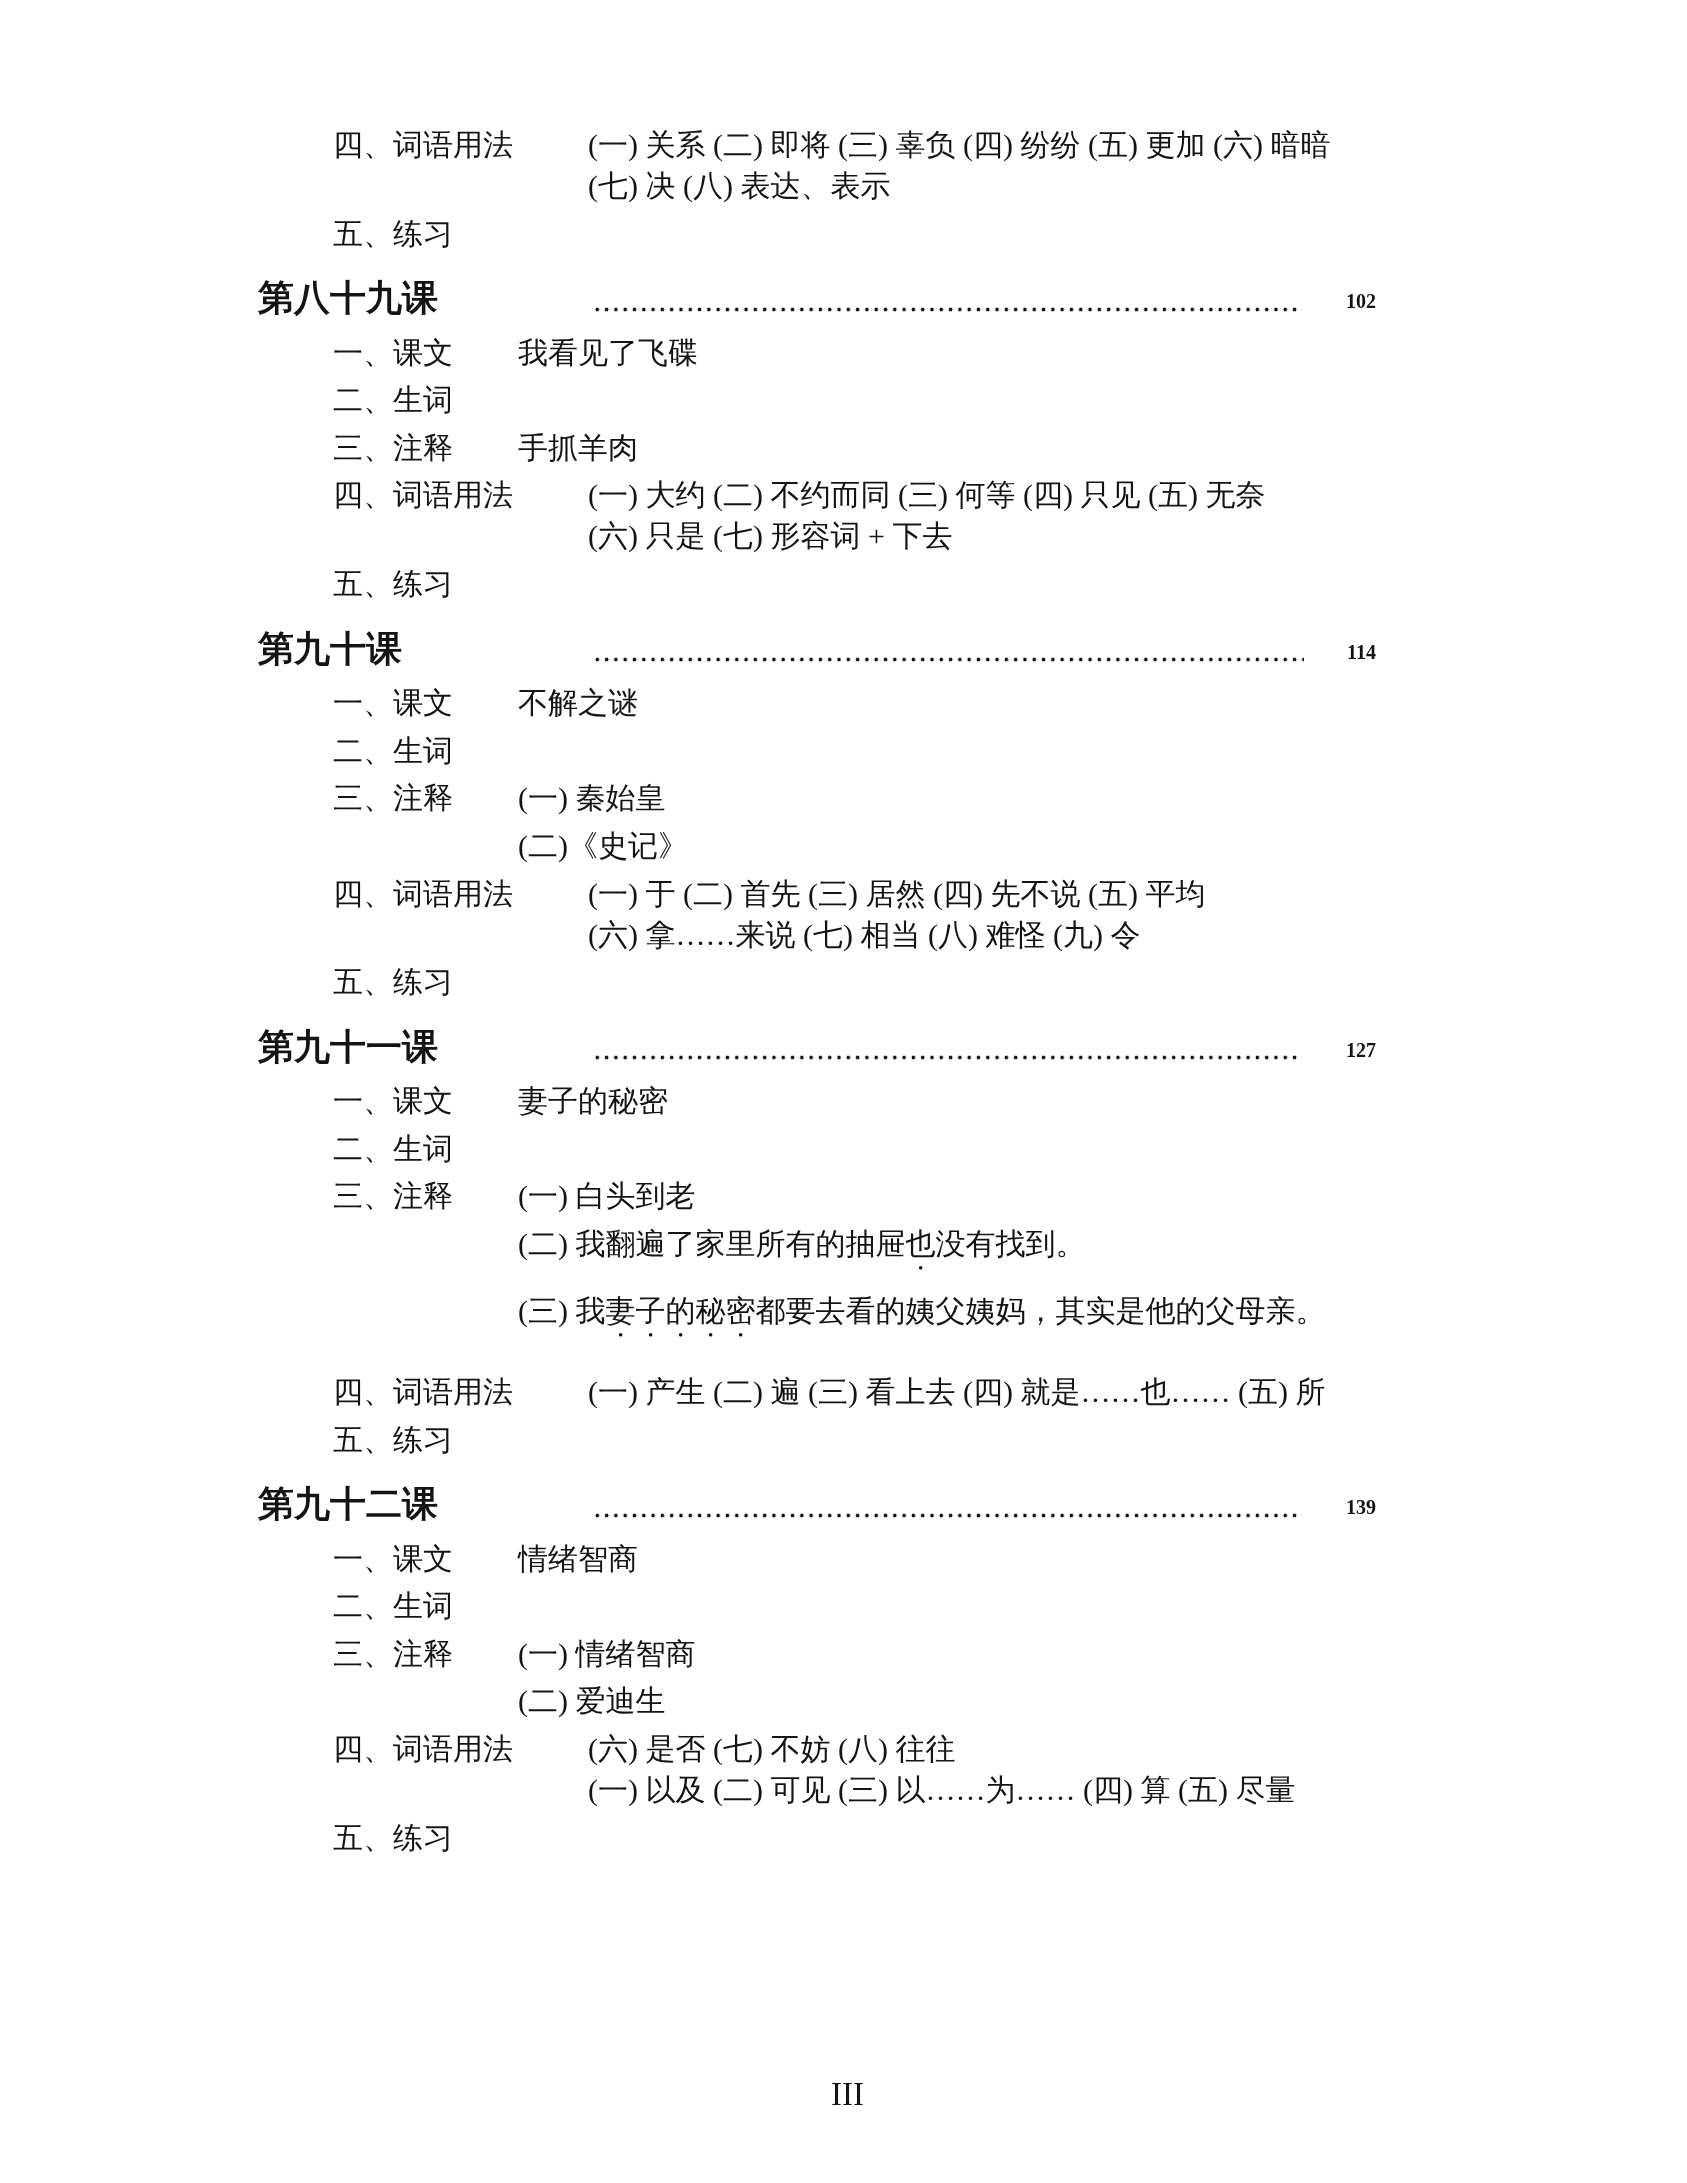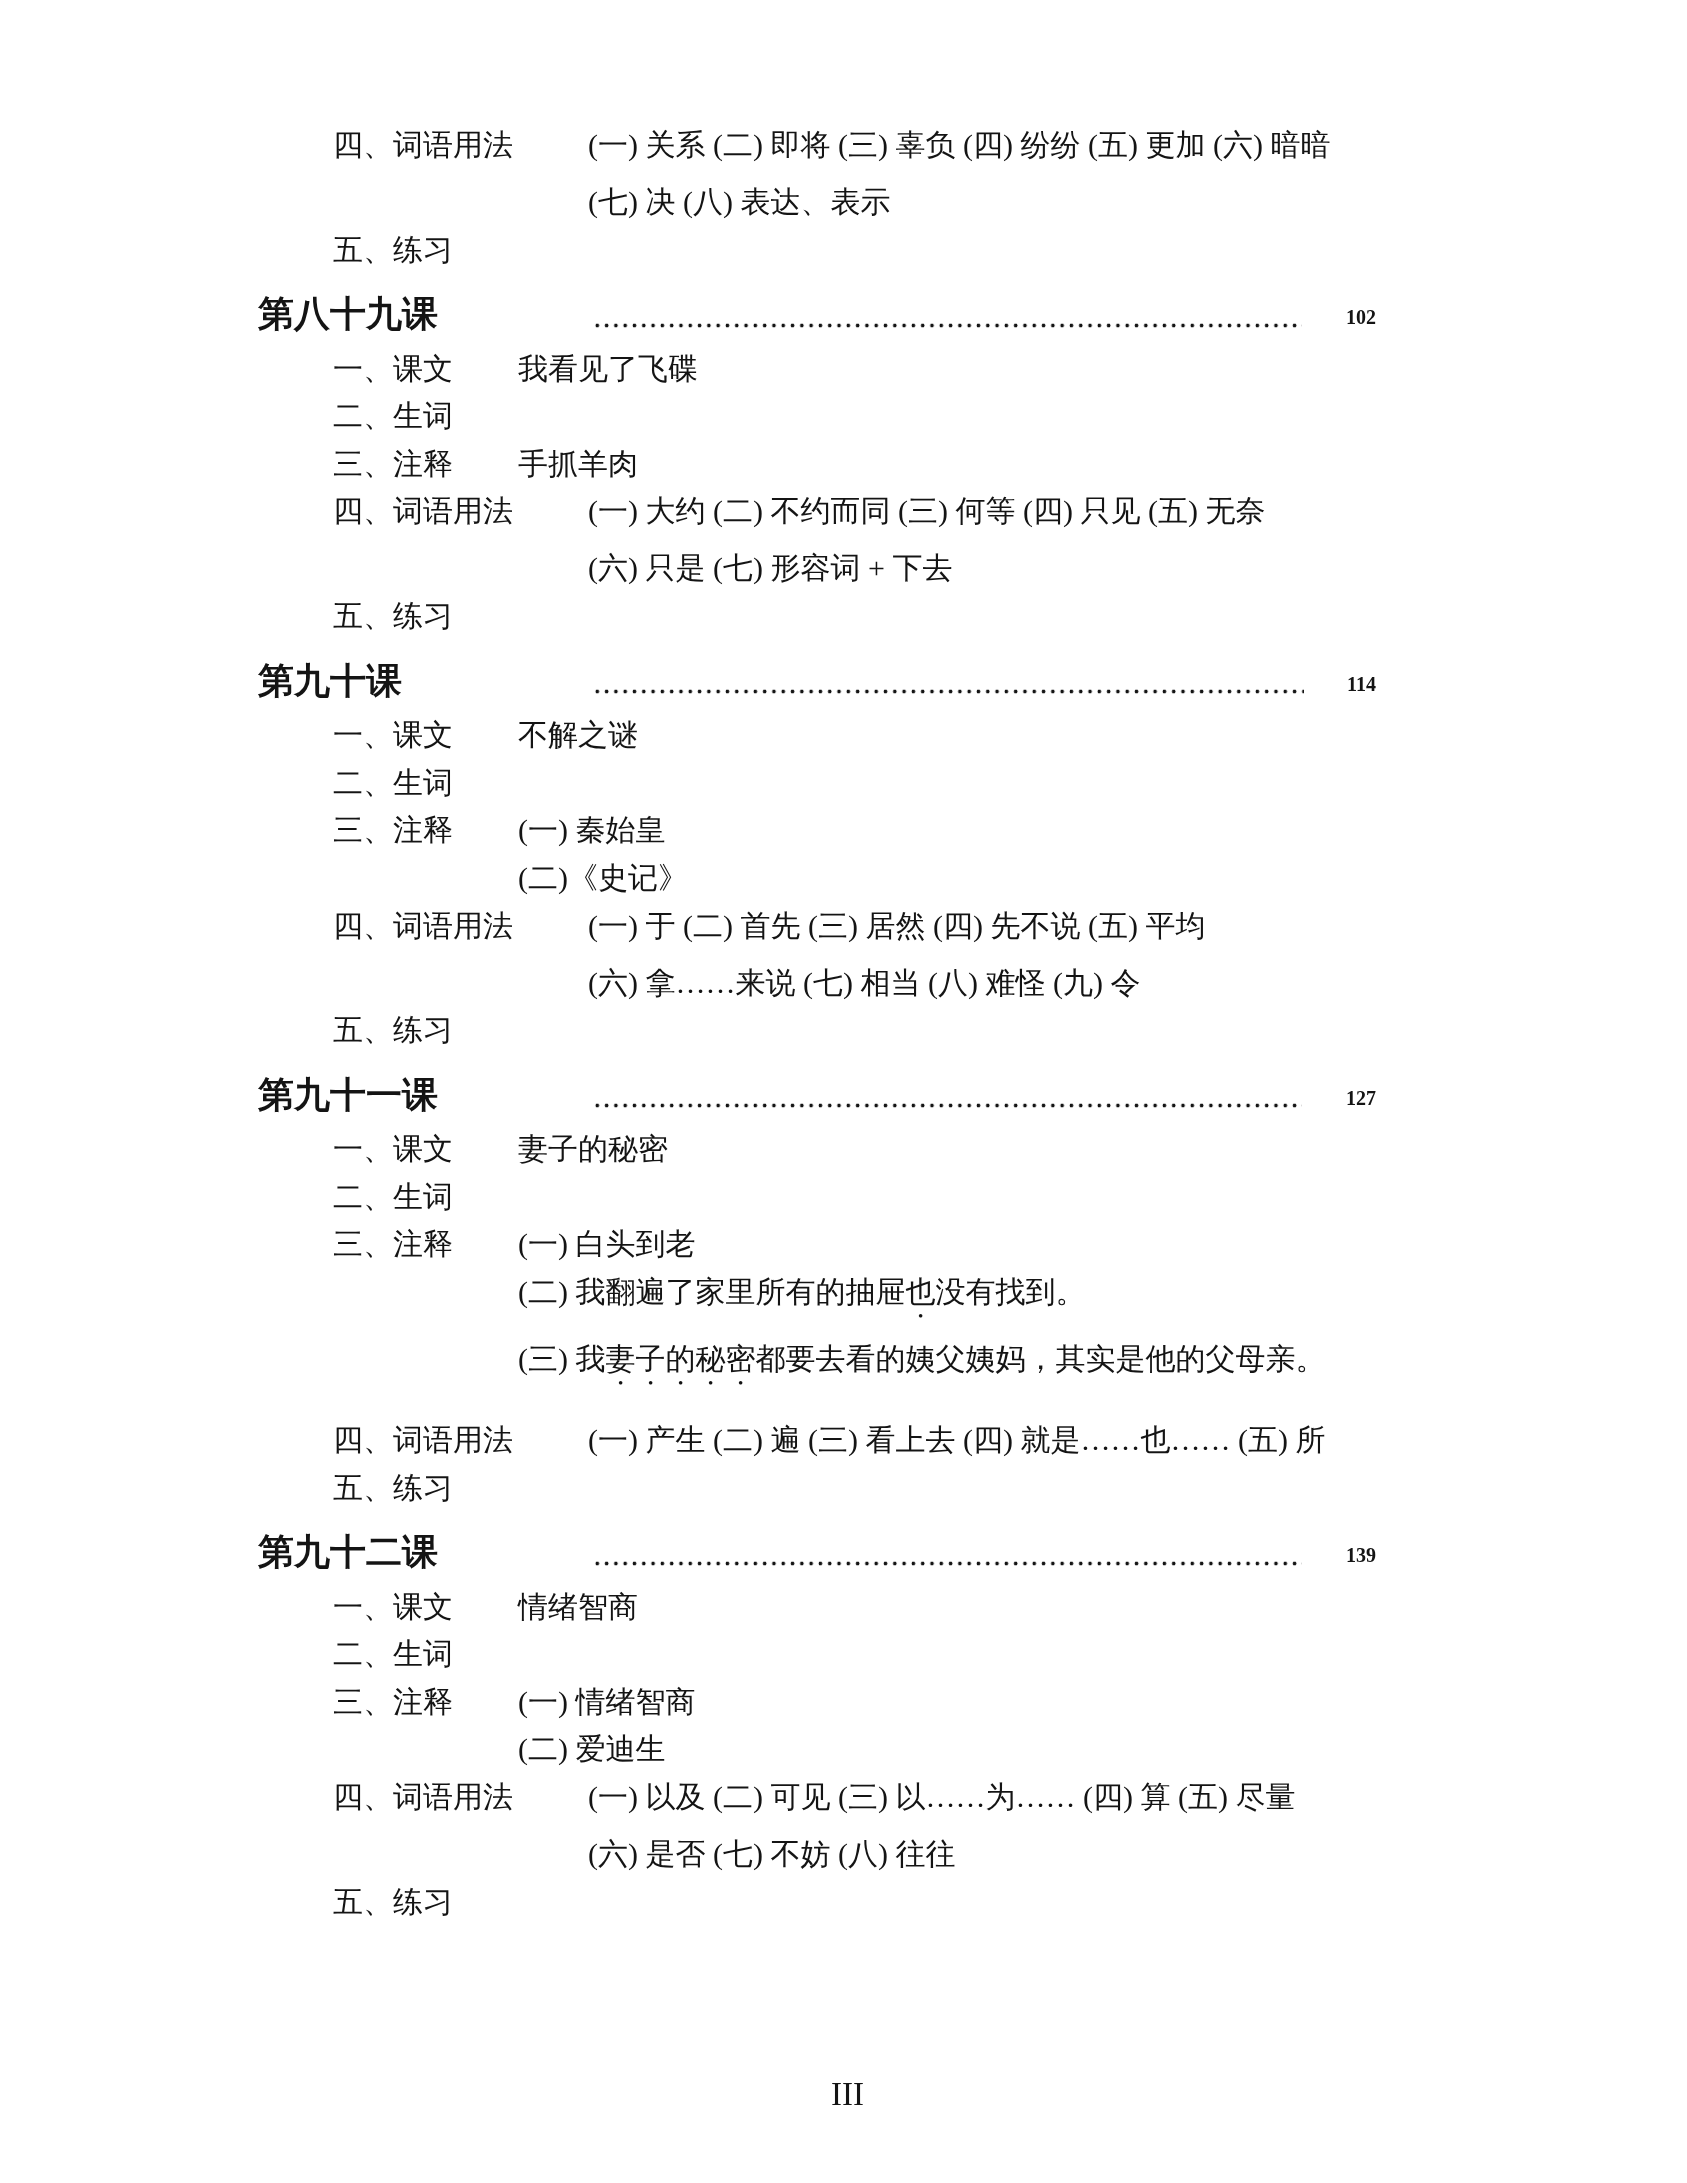--- a/index.html
+++ b/index.html
@@ -23,21 +23,21 @@
   .row {
     display: flex;
     align-items: flex-start;
     margin-bottom: 10.6px;
     padding-left: 43px;
     white-space: nowrap;
   }
   .row .label { flex: 0 0 185px; margin-left: 32px; }
   .row .label.wide { flex: 0 0 255px; }
   .row .content { flex: 0 1 auto; }
-  .content .line + .line { margin-top: 20px; }
+  .content .line + .line { margin-top: 4px; }
   .row.note-tight { margin-bottom: 16px; }
   .row.note-last { margin-bottom: 30px; }
 
   .heading-row {
     display: flex;
     align-items: flex-end;
     margin: 26.5px 0 14.6px 0;
     font-weight: bold;
     font-size: 36px;
     line-height: 41px;
@@ -201,22 +201,22 @@
     <div class="label">三、注释</div>
     <div class="content">(一) 情绪智商</div>
   </div>
   <div class="row">
     <div class="label"></div>
     <div class="content">(二) 爱迪生</div>
   </div>
   <div class="row">
     <div class="label wide">四、词语用法</div>
     <div class="content">
+      <div class="line">(六) 是否 (七) 不妨 (八) 往往</div>
       <div class="line">(一) 以及 (二) 可见 (三) 以……为…… (四) 算 (五) 尽量</div>
-      <div class="line">(六) 是否 (七) 不妨 (八) 往往</div>
     </div>
   </div>
   <div class="row">
     <div class="label">五、练习</div>
   </div>
 
   <div class="footer">III</div>
 
 </div>
 

